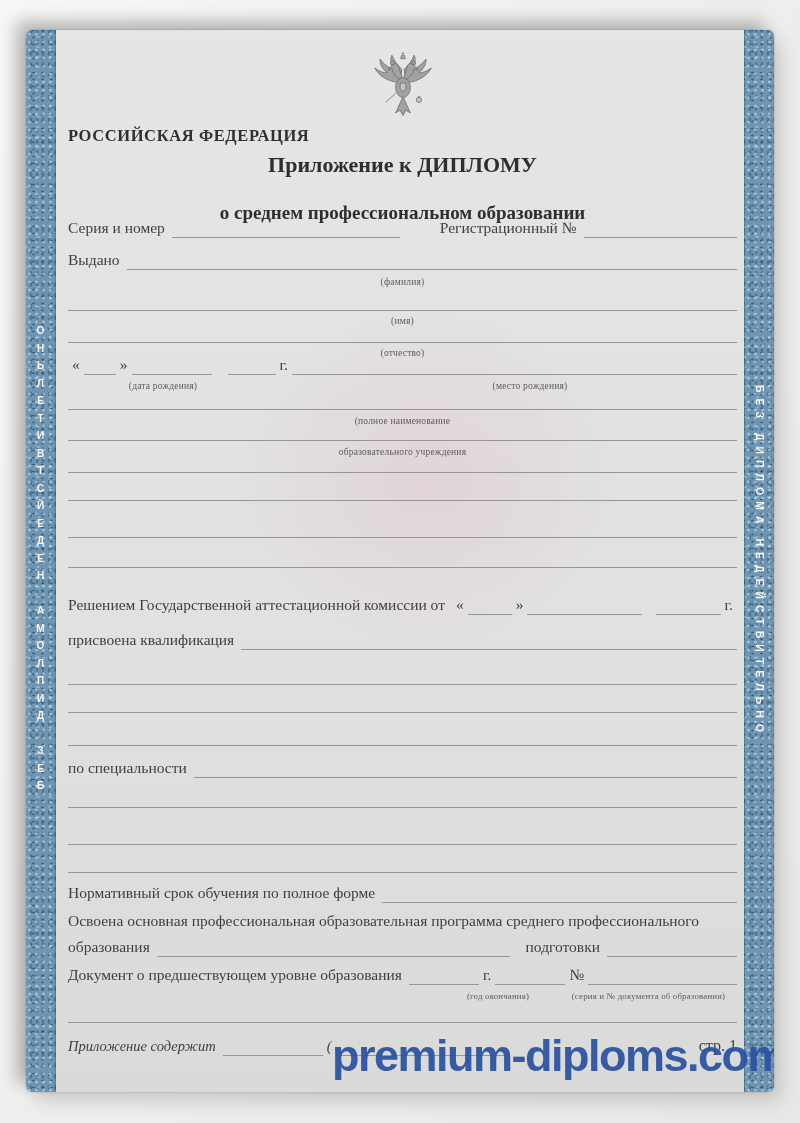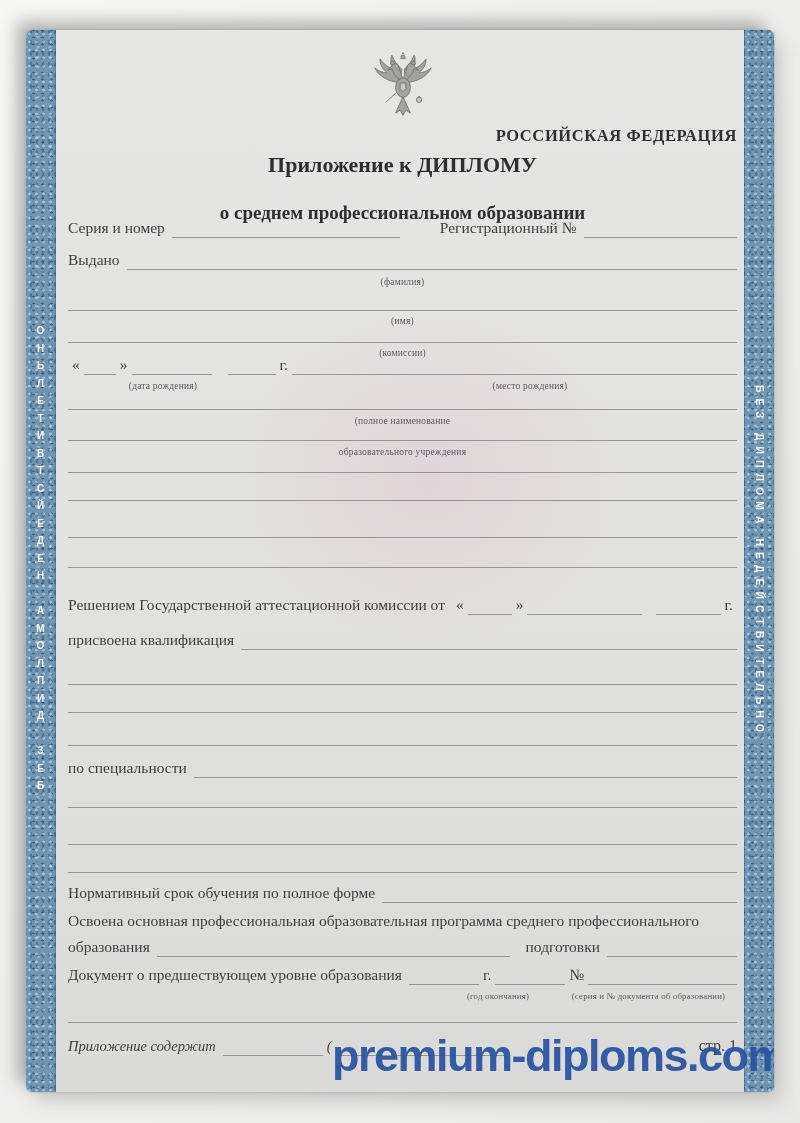--- a/index.html
+++ b/index.html
@@ -42,21 +42,21 @@
   .vtext.sideways{writing-mode:vertical-rl;font-size:10.5px;letter-spacing:6px;}
   
   .ghost{
     position:absolute;left:212px;top:282px;width:380px;height:330px;border-radius:50%;
     background:radial-gradient(closest-side, rgba(222,178,196,.28), rgba(222,178,196,.12) 62%, transparent 100%);
     pointer-events:none;
   }
   
   .content{position:absolute;left:42px;right:37px;top:0;bottom:0;color:var(--ink);}
   .emblem{position:absolute;top:22px;left:0;right:0;display:flex;justify-content:center;}
-  .country{position:absolute;top:96px;left:0;right:0;text-align:right;font-weight:bold;font-size:16.5px;letter-spacing:.6px;color:#303034;}
+  .country{position:absolute;top:96px;left:0;right:0;text-align:left;font-weight:bold;font-size:16.5px;letter-spacing:.6px;color:#303034;}
   .title{position:absolute;top:122px;left:0;right:0;text-align:center;font-weight:bold;font-size:22px;color:#2e2e32;}
   .subtitle{position:absolute;top:150px;left:0;right:0;text-align:center;font-weight:bold;font-size:19px;color:#2e2e32;margin-top:22px;}
 
   .row{position:absolute;left:0;right:0;height:21px;display:flex;align-items:flex-end;}
   .lbl{font-size:15.5px;line-height:20px;white-space:nowrap;padding-right:7px;}
   .q{font-size:15.5px;line-height:20px;padding:0 4px;}
   .ln{border-bottom:1px solid var(--rule);height:100%;}
   .f{flex:1;}
   .sp{height:100%;}
   .w32{width:32px}.w44{width:44px}.w48{width:48px}.w65{width:65px}
@@ -135,21 +135,21 @@
       <div class="cap" style="top:247px">(фамилия)</div>
 
       <div class="row" style="top:260px">
         <span class="ln f"></span>
       </div>
       <div class="cap" style="top:286px">(имя)</div>
 
       <div class="row" style="top:292px">
         <span class="ln f"></span>
       </div>
-      <div class="cap" style="top:318px">(комиссии)</div>
+      <div class="cap" style="top:318px">(отчество)</div>
 
       <div class="row" style="top:324px">
         <span class="q">«</span>
         <span class="ln w32"></span>
         <span class="q">»</span>
         <span class="ln w80"></span>
         <span class="sp sp16"></span>
         <span class="ln w48"></span>
         <span class="q">г.</span>
         <span class="ln f"></span>

